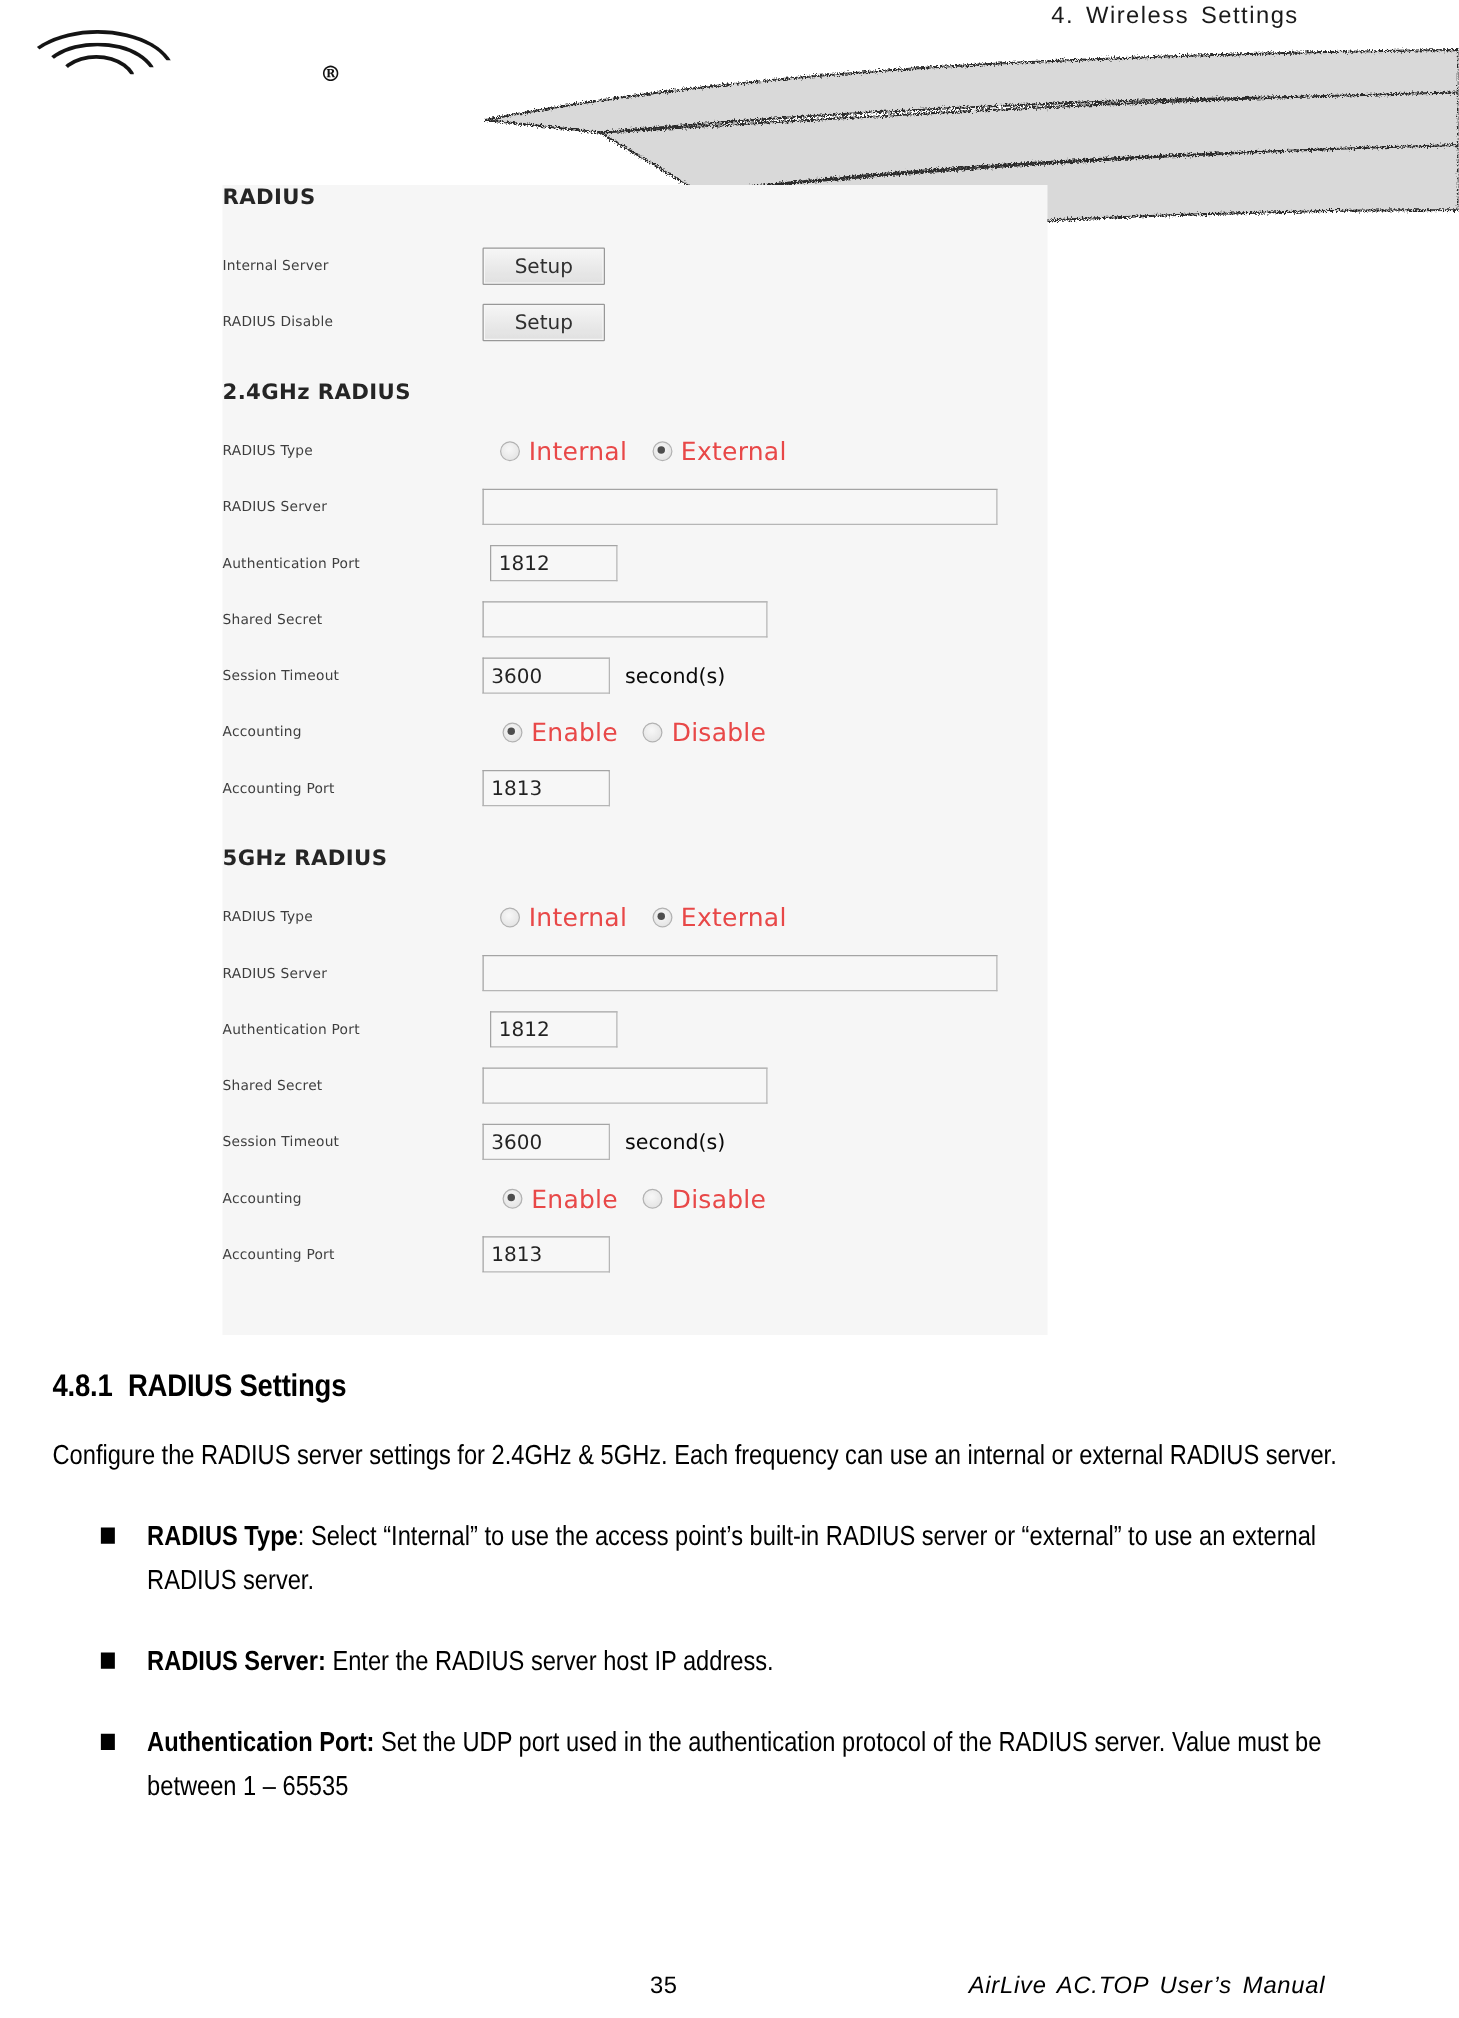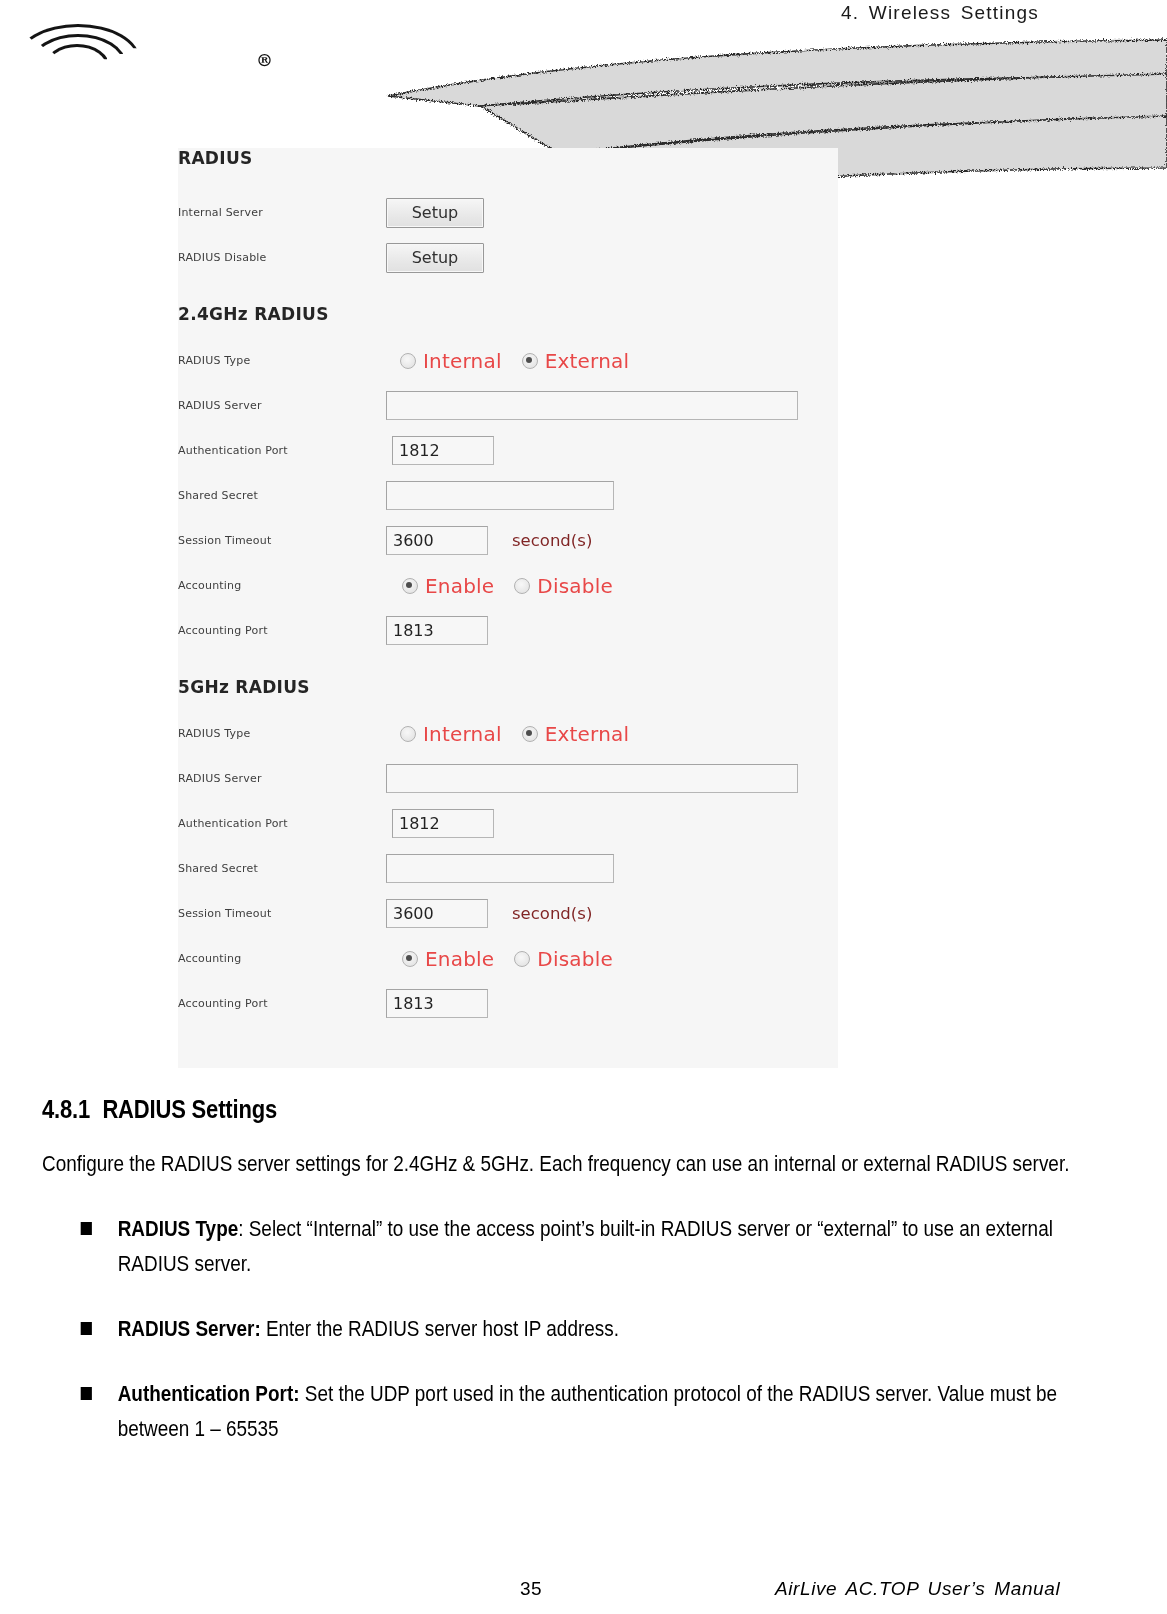--- a/index.html
+++ b/index.html
@@ -142,23 +142,23 @@
     color: #202020;
     padding: 0 6px;
     line-height: 27px;
     color: #1c1c1c;
   }
   .inp.long  { width: 412px; }
   .inp.mid   { width: 228px; }
   .inp.num   { width: 102px; }
 
   .unit {
-    margin-left: 24px;
+    margin-left: 12px;
     font-size: 16.5px;
-    color: #7f1d1d;
+    color: #000000;
   }
 
   .radio-wrap {
     display: inline-flex;
     align-items: center;
     margin-right: 20px;
     cursor: pointer;
   }
   .radio {
     width: 14px;

